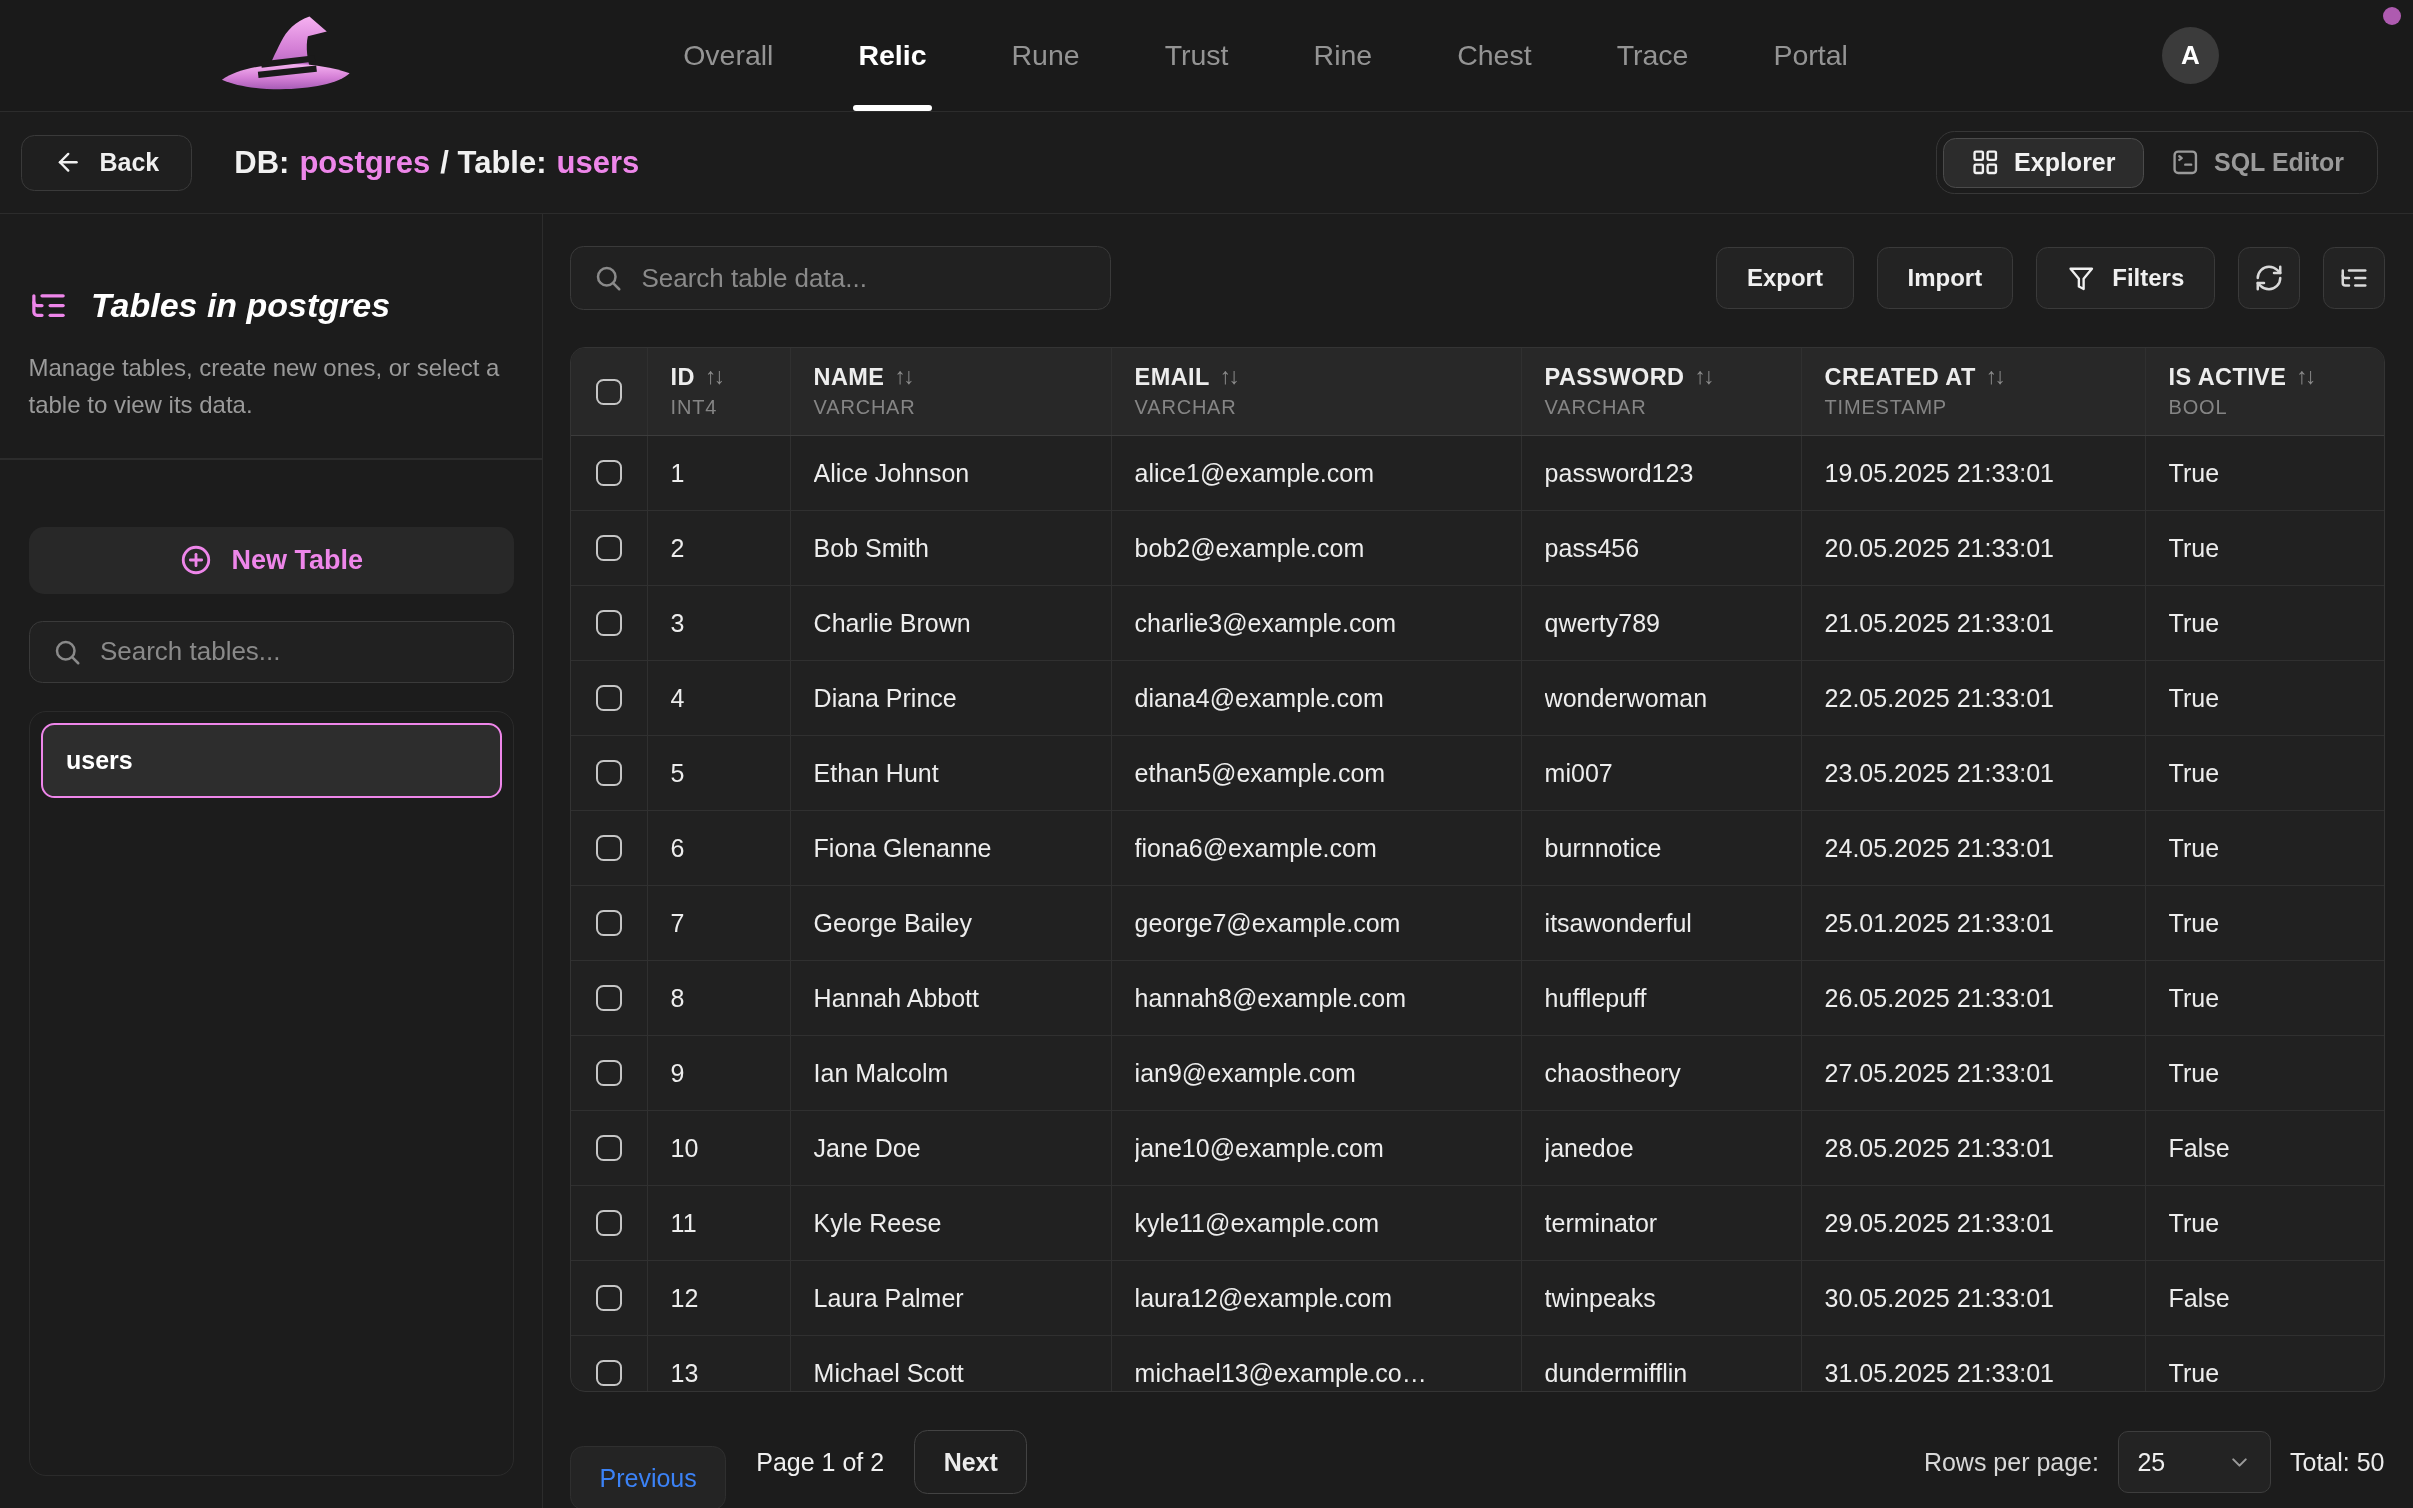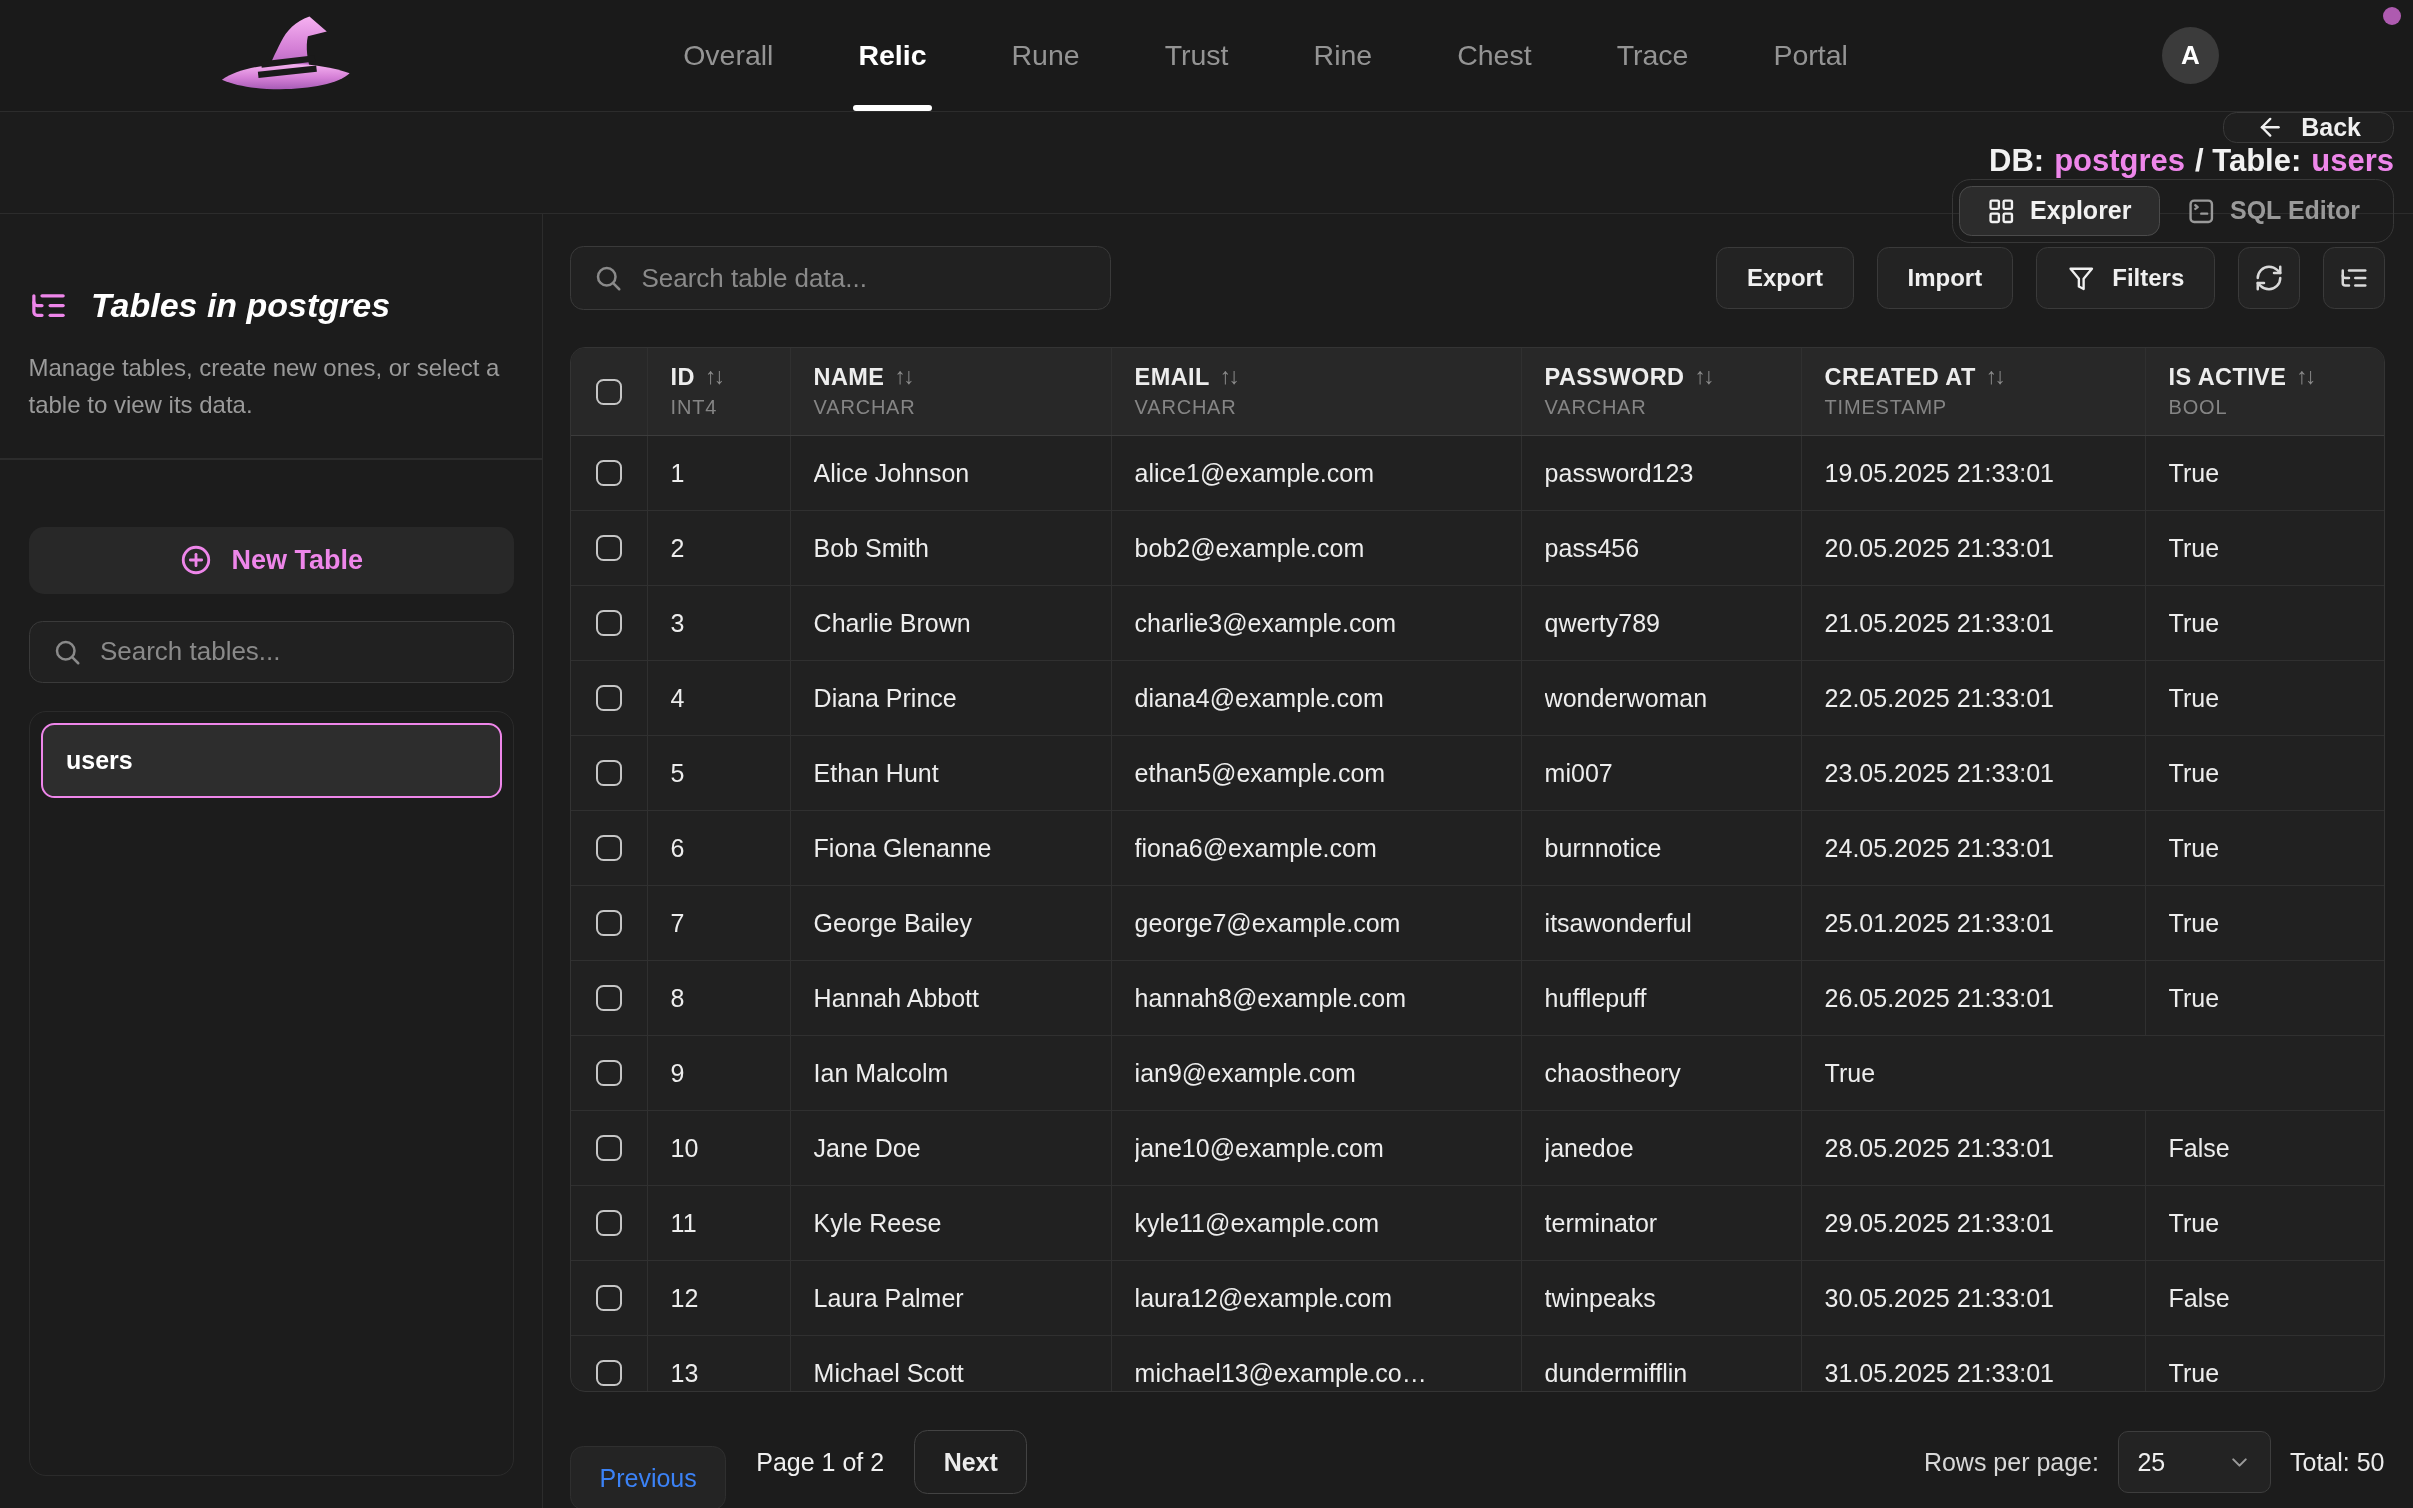--- a/index.html
+++ b/index.html
@@ -34,21 +34,21 @@
     font-size:26px; font-weight:700; color:#ffffff;
   }
   .corner-dot {
     position:absolute; top:6.7px; right:11.7px; width:18.4px; height:18.4px;
     border-radius:50%; background:#bf63c1; opacity:.9;
   }
 
   
   .crumbbar {
     height:102px; border-bottom:1.7px solid #2c2c2c;
-    display:flex; align-items:flex-end; padding:0 19px 0 21px;flex-direction:column;
+    display:flex; align-items:center; padding:0 35px 0 21px;
   }
   .back-btn {
     height:56px; padding:0 32px; border:1.7px solid #3a3a3a; border-radius:13.4px;
     background:#1f1f1f; display:flex; align-items:center; gap:17px;
     font-size:25px; font-weight:600; color:#f0f0f0; cursor:pointer;
   }
   .crumb { margin-left:42px; font-size:31px; font-weight:700; display:flex; gap:10px; }
   .crumb .pink { color:var(--accent); }
   .view-switcher {
     margin-left:auto; border:1.7px solid #373737; border-radius:18.4px; padding:5.9px;
@@ -589,20 +589,23 @@
     <div class="cell">
               <span>Ian Malcolm</span>
             </div>
     <div class="cell">
               <span>ian9@example.com</span>
             </div>
     <div class="cell">
               <span>chaostheory</span>
             </div>
     <div class="cell">
+              <span>27.05.2025 21:33:01</span>
+            </div>
+    <div class="cell">
               <span>True</span>
             </div>
   </div>
           <div class="trow">
     <div class="cell cell-check" style="justify-content:center;">
       <div class="checkbox"></div>
     </div>
     <div class="cell">
               <span>10</span>
             </div>

